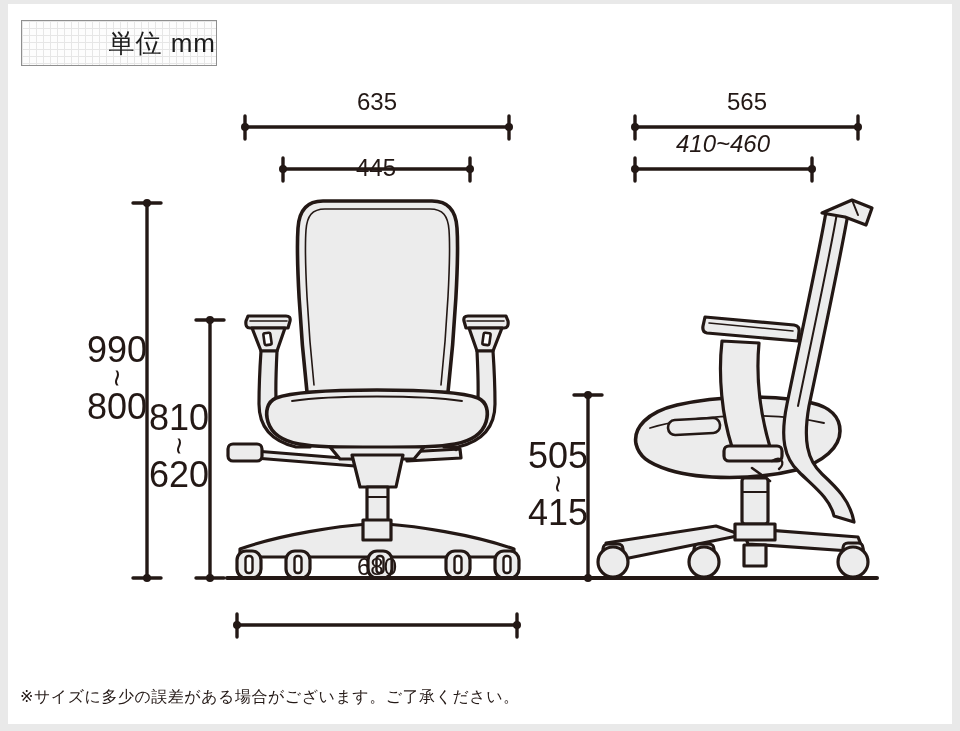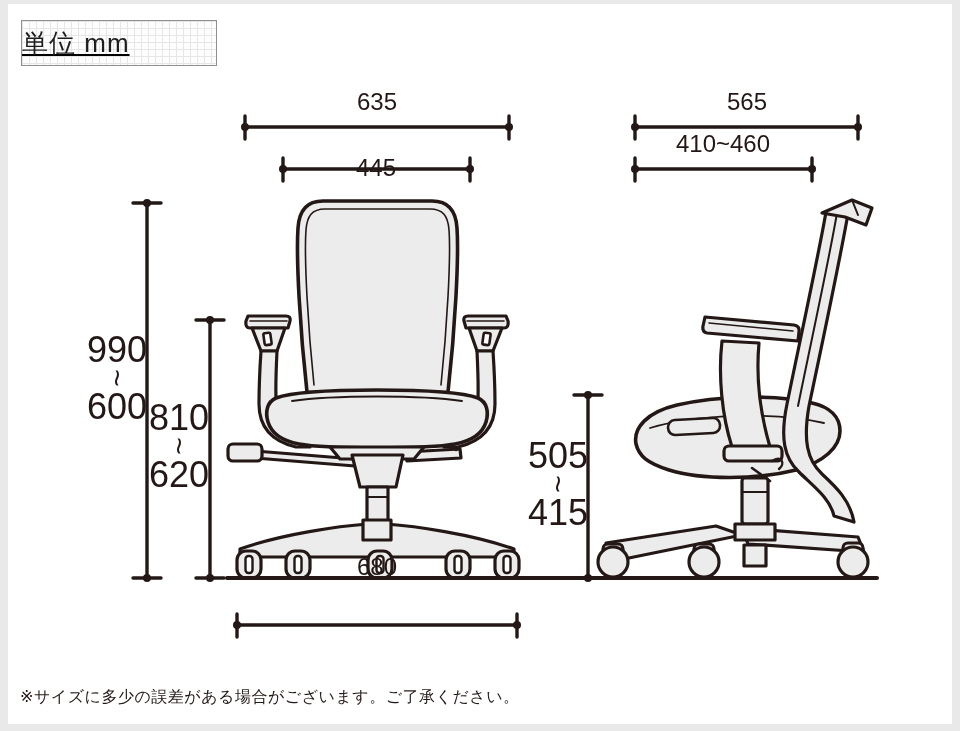--- a/index.html
+++ b/index.html
@@ -25,21 +25,21 @@
   .unit-box{
     position:absolute;left:21px;top:20px;
     width:196px;height:46px;
     box-sizing:border-box;
     border:1px solid #8f8f8f;
     background-color:#fdfdfd;
     background-image:
       linear-gradient(#e6e6e6 1px, transparent 1px),
       linear-gradient(90deg, #e6e6e6 1px, transparent 1px);
     background-size:7px 7px;
-    display:flex;align-items:center;justify-content:flex-start;text-decoration:underline;
+    display:flex;align-items:center;justify-content:flex-end;
   }
   .unit-box span{
     font-size:26px;color:#1d1d1d;letter-spacing:1px;
   }
   .hlabel{
     position:absolute;
     transform:translateX(-50%);
     font-size:24px;line-height:1;
     color:#231815;white-space:nowrap;
   }
@@ -253,27 +253,27 @@
     </g>
   </svg>
 
   <div class="unit-box">
     <span>単位 mm</span>
   </div>
 
   <div class="hlabel" style="left:377px;top:90px;">635</div>
   <div class="hlabel" style="left:376px;top:132px;margin-top:24px;">445</div>
   <div class="hlabel" style="left:747px;top:90px;">565</div>
-  <div class="hlabel" style="left:723px;top:132px;">410~460</div>
+  <div class="hlabel" style="left:723px;top:132px;font-style:italic;">410~460</div>
   <div class="hlabel" style="left:377px;top:555px;text-decoration:underline;">680</div>
 
   <div class="vlabel" style="left:117px;top:334px;">
     <span>990</span>
     <span class="tilde">~</span>
-    <span>600</span>
+    <span>800</span>
   </div>
 
   <div class="vlabel" style="left:179px;top:402px;">
     <span>810</span>
     <span class="tilde">~</span>
     <span>620</span>
   </div>
 
   <div class="vlabel" style="left:558px;top:440px;">
     <span>505</span>

